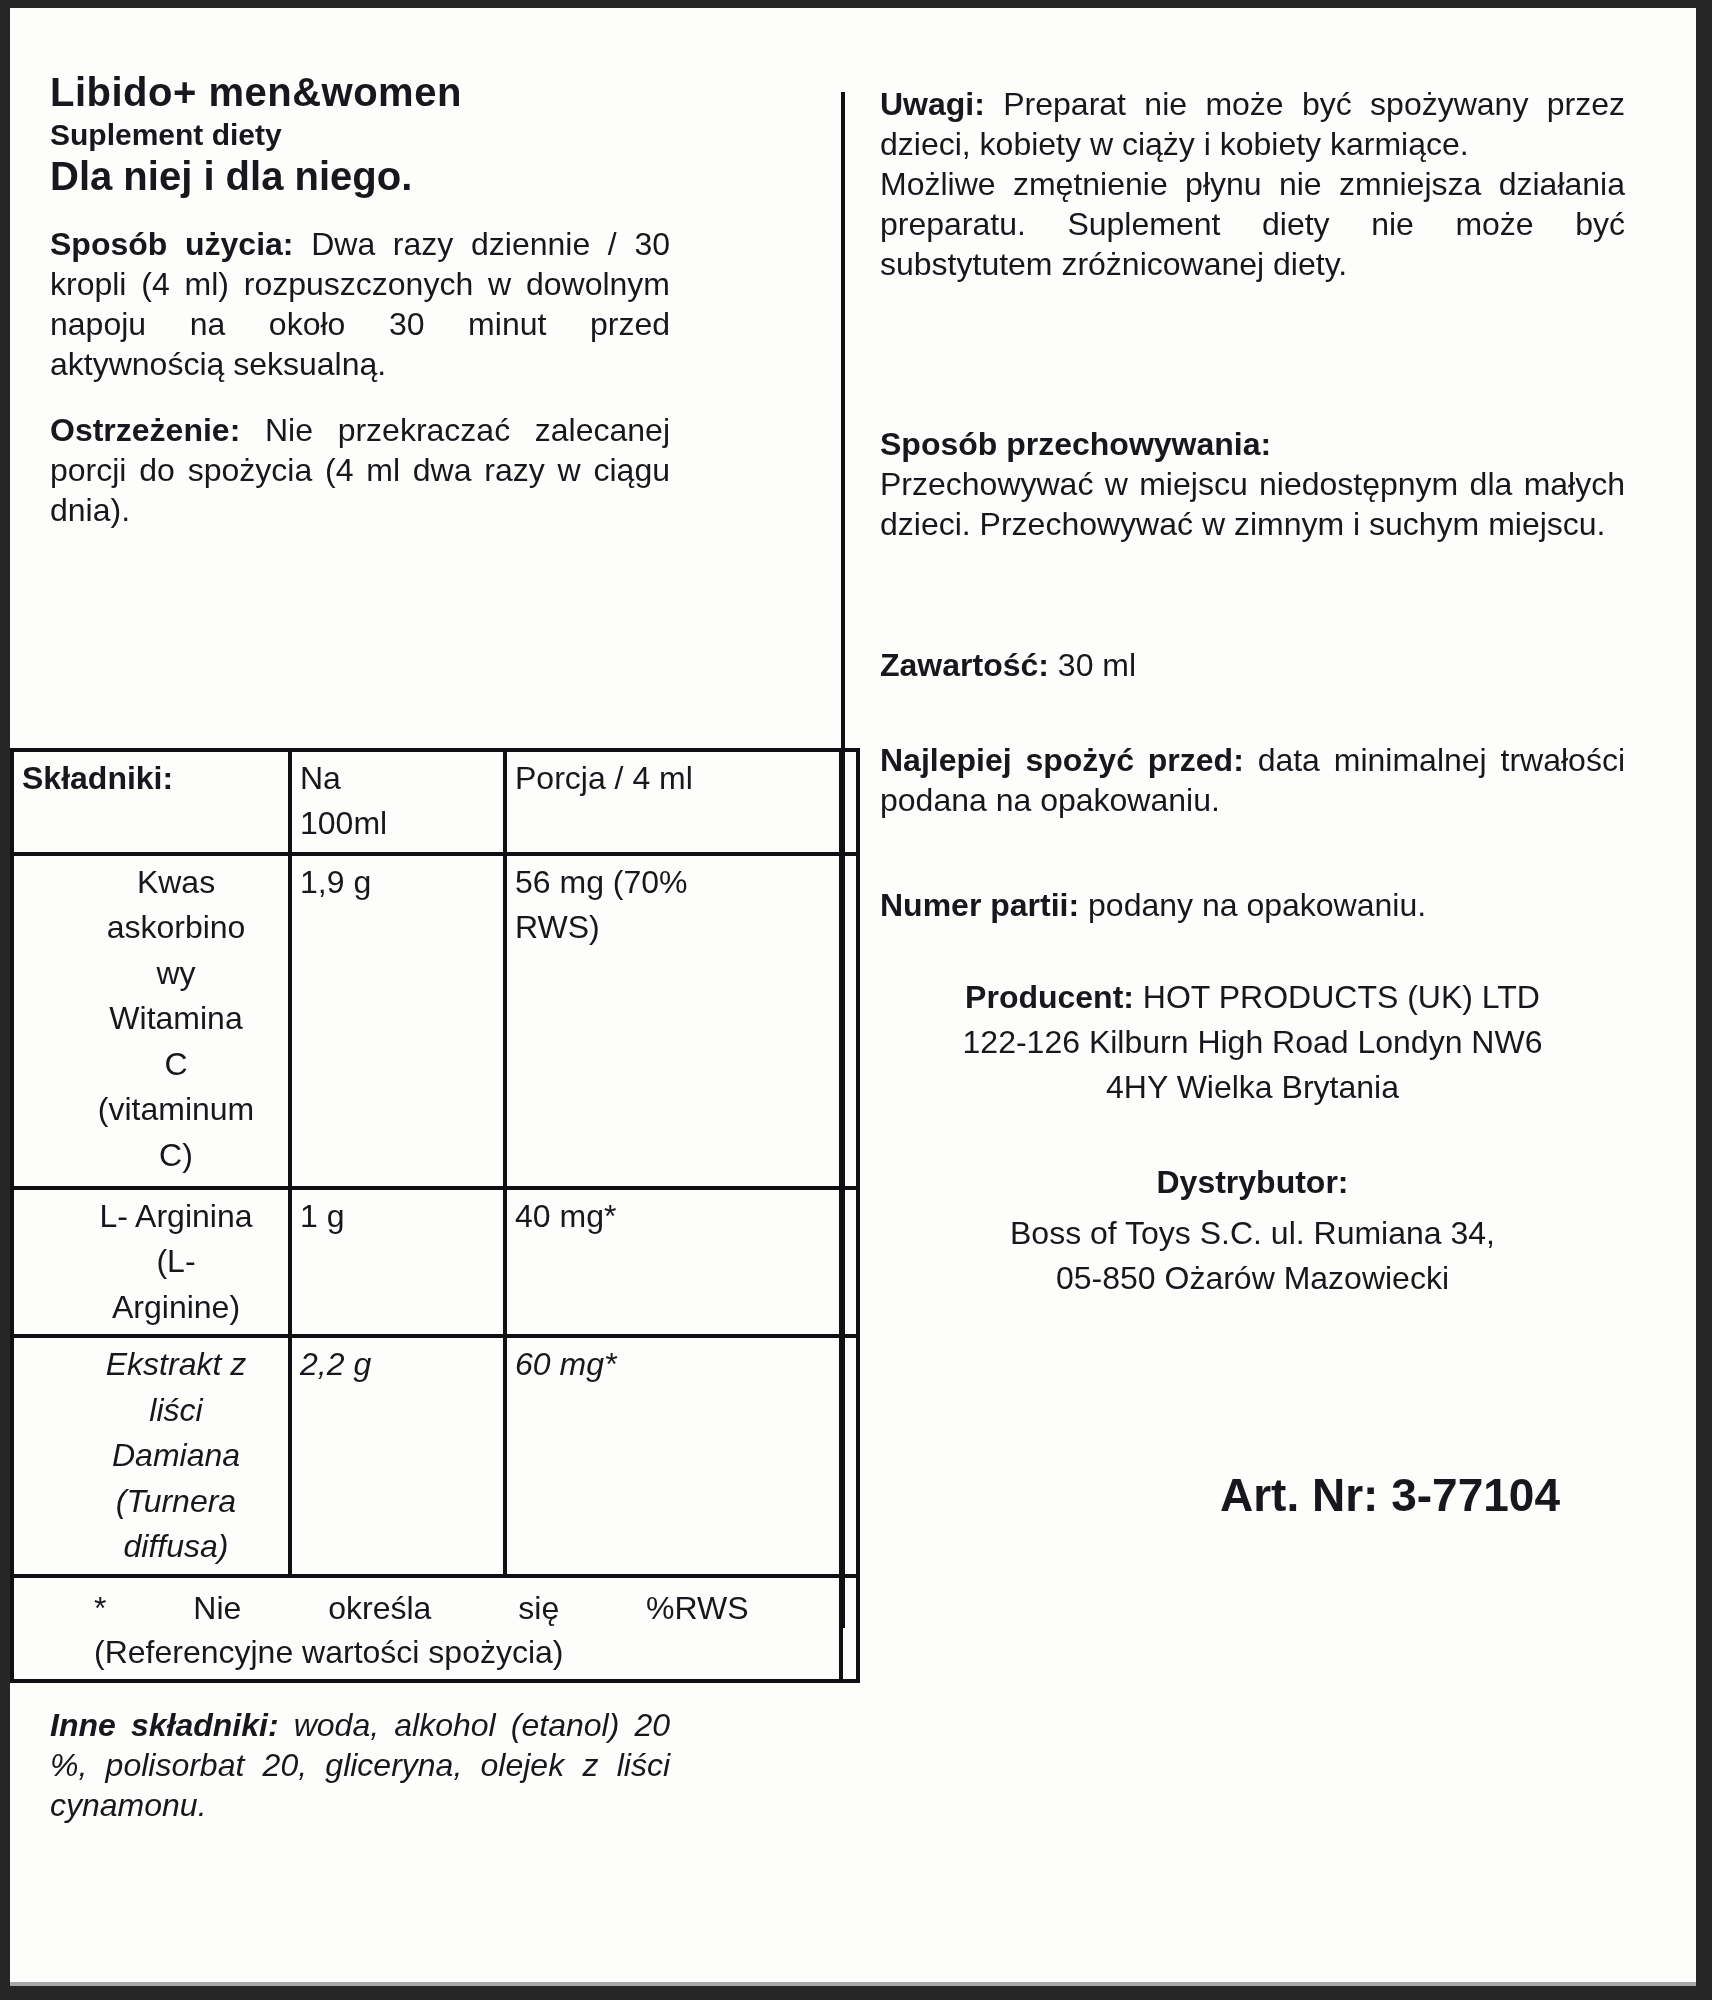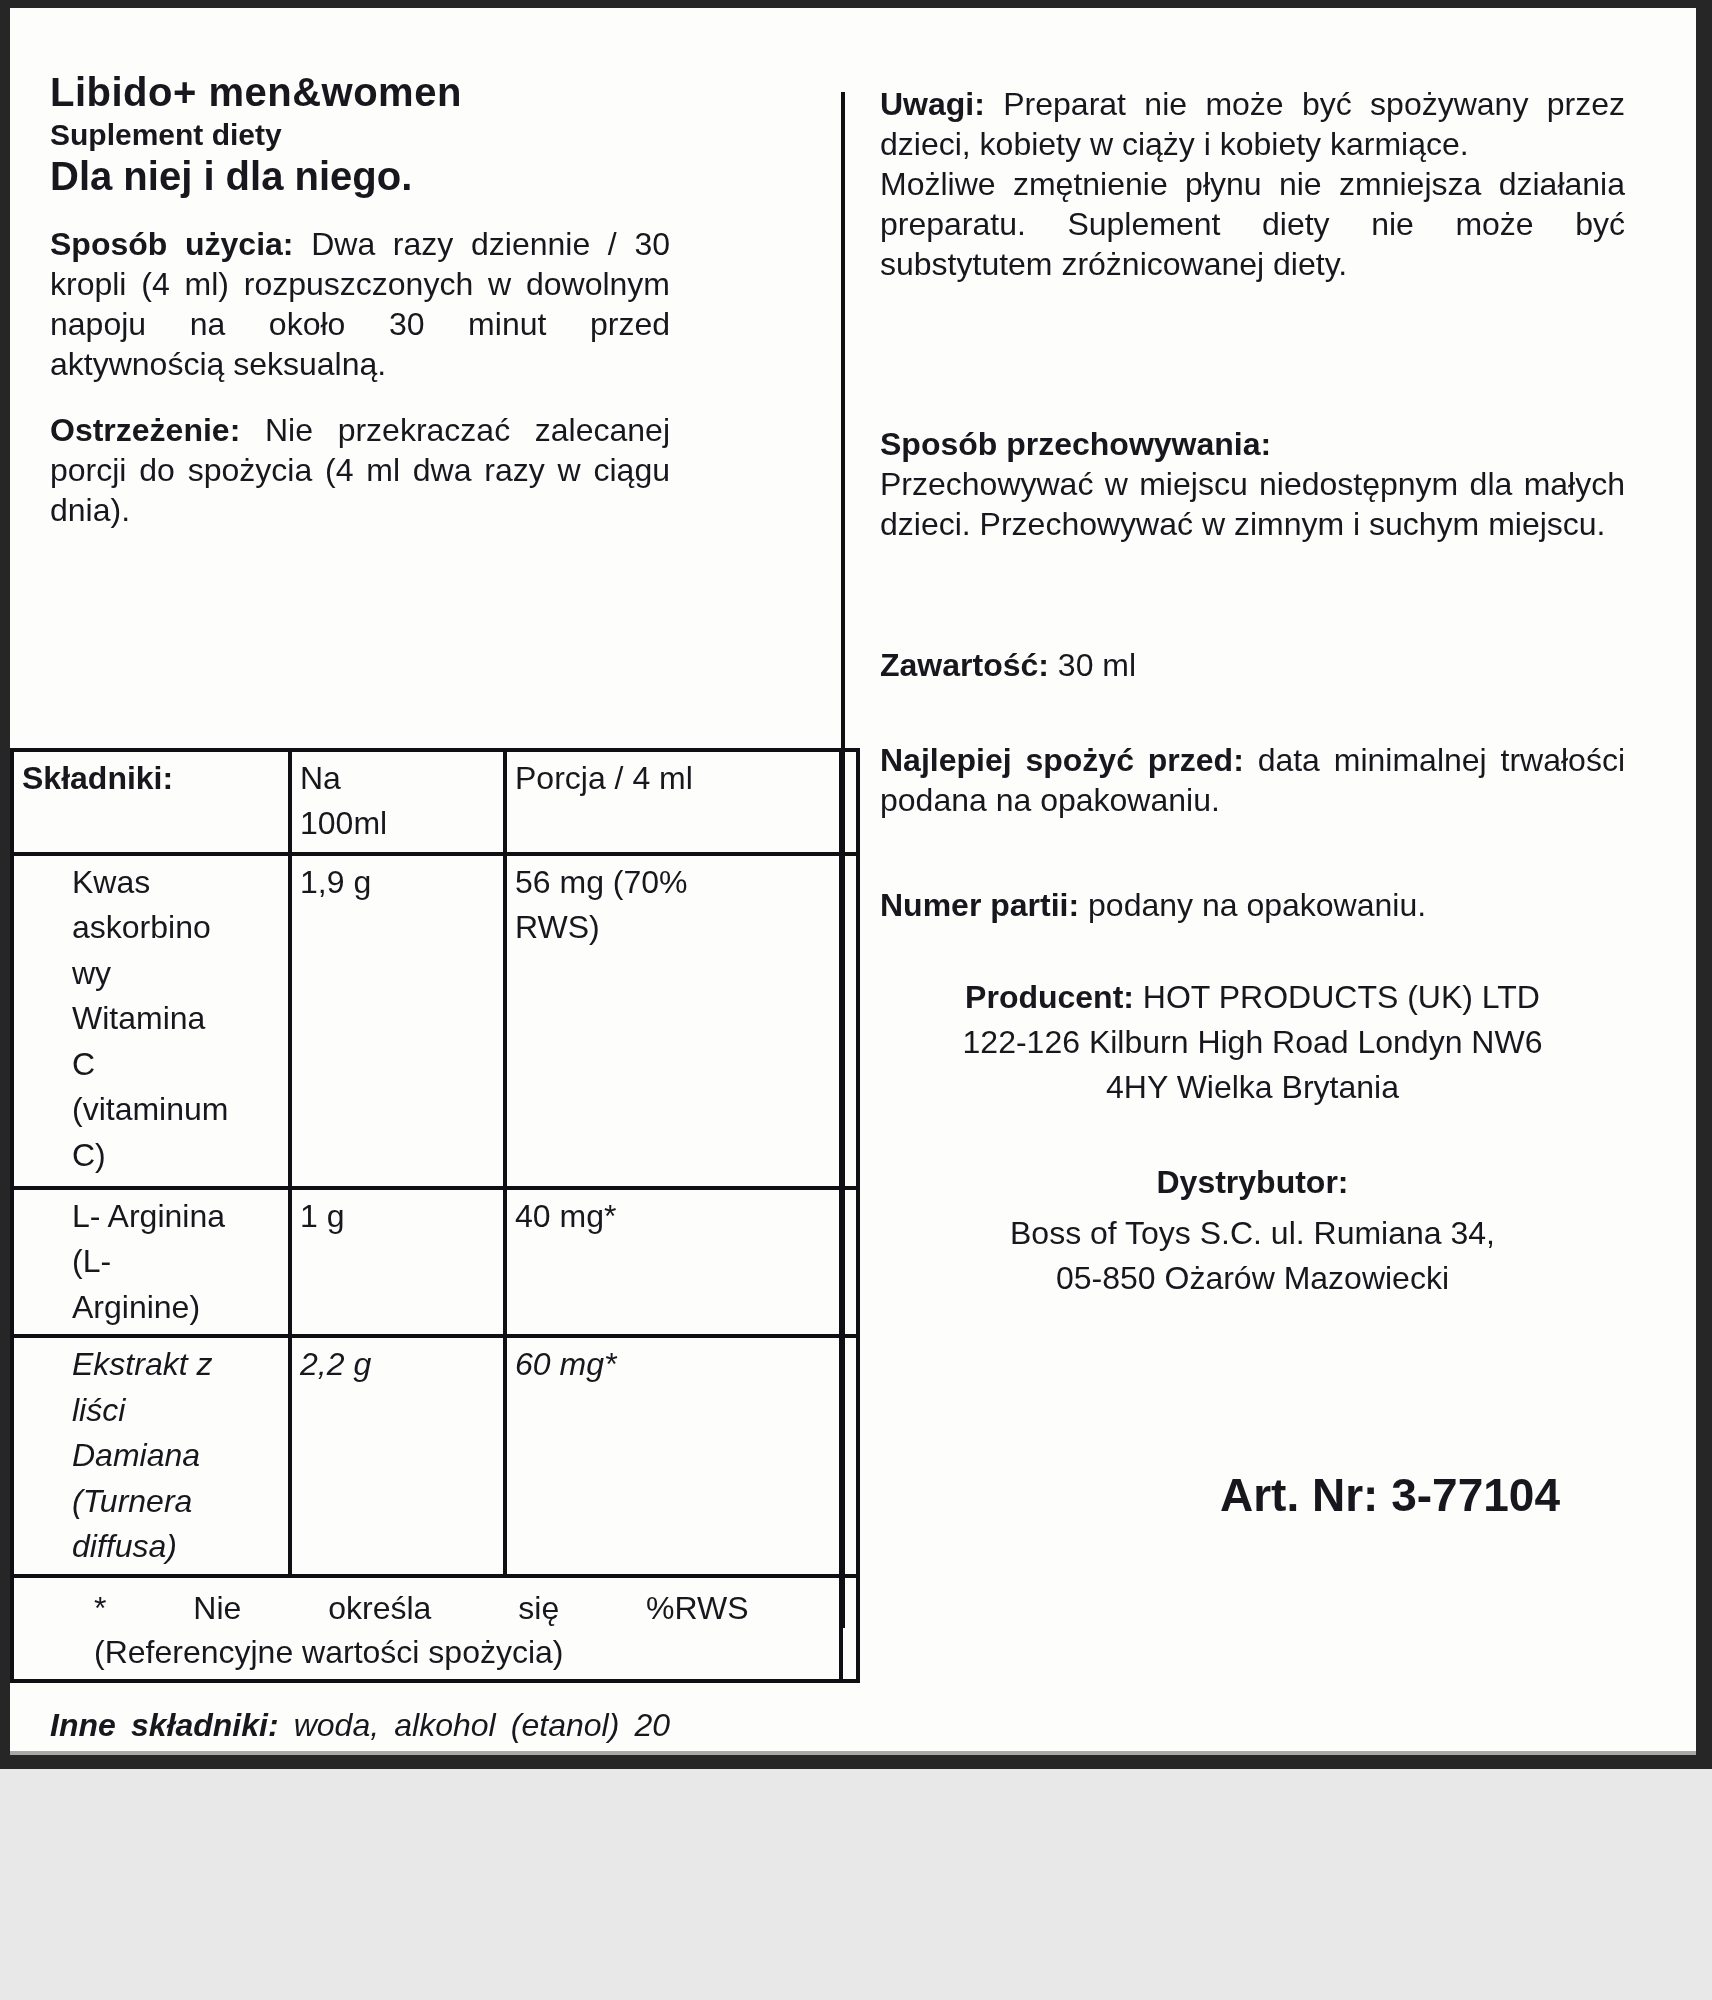--- a/index.html
+++ b/index.html
@@ -1,18 +1,18 @@
 <!DOCTYPE html>
 <html><head>
 <meta charset="utf-8">
 <style>
   html,body { margin:0; padding:0; background:#e8e8e8; }
   .page {
     position:relative;
-    width:1712px; height:1769px;
+    width:1712px; height:2000px;
     background:#fdfdfc;
     font-family:"Liberation Sans", sans-serif;
     color:#17171d;
     overflow:hidden;
   }
   .frame {
     position:absolute; inset:0;
     border-style:solid; border-color:#262626;
     border-width:8px 16px 14px 10px;
     pointer-events:none; z-index:50;
@@ -44,21 +44,21 @@
   table.ing td, table.ing th {
     border:4px solid #101014;
     vertical-align:top;
     font-size:32px; line-height:1.42;
     padding:4px 8px 4px 8px;
     font-weight:normal;
     text-align:left;
     overflow:hidden;
   }
   table.ing th.first { font-weight:bold; }
-  table.ing td.name { text-align:left; padding-left:58px; }
+  table.ing td.name { text-align:center; padding-left:58px; }
   table.ing td.footnote {
     text-align:left; padding-left:80px; padding-top:8px;
     font-size:32px; line-height:1.4;
   }
   .fn-line1 { display:block; word-spacing:78px; }
   .fn-line2 { display:block; }
 
   .right-block { left:880px; width:745px; }
   .center-block { text-align:center; line-height:1.4; }
   .art-nr { font-size:46px; font-weight:bold; }

